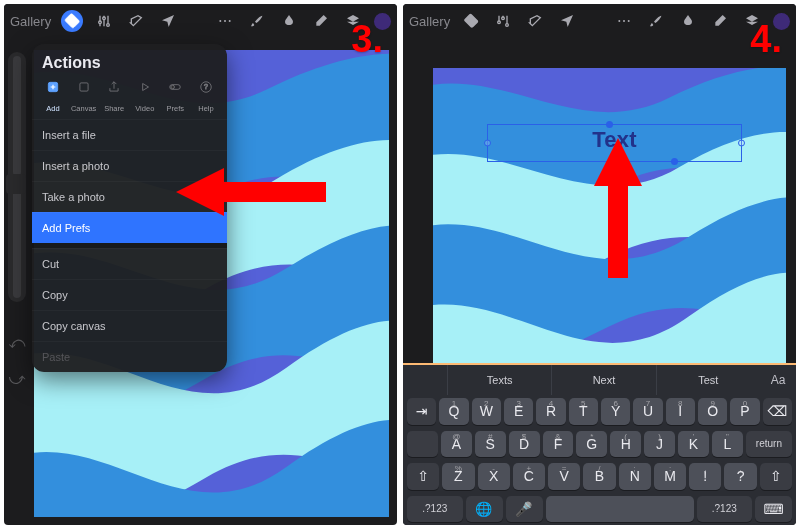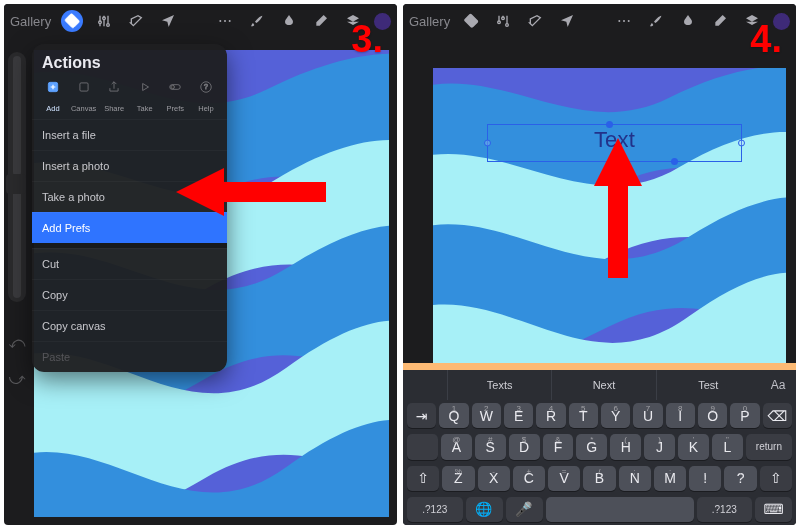--- a/index.html
+++ b/index.html
@@ -46,23 +46,23 @@
   
   .arrow{position:absolute;z-index:35}
   .arrow svg{overflow:visible}
   .arrow path{fill:#ff0000}
   
   .textbox{position:absolute;left:54px;right:44px;top:56px;height:38px;border:1px solid #2a60e8;z-index:8}
   .textbox .handle{width:7px;height:7px;border:1px solid #2a60e8;border-radius:50%;background:rgba(200,220,255,.25);position:absolute}
   .h-l{left:-4px;top:50%;transform:translateY(-50%)}
   .h-r{right:-4px;top:50%;transform:translateY(-50%)}
   .caret{width:7px;height:7px;border-radius:50%;background:#2a60e8;position:absolute}
-  .textbox .label{position:absolute;left:50%;transform:translateX(-50%);top:2px;color:#22328a;font-weight:400;font-size:22px;letter-spacing:.2px}
-  
-  .kbd{position:absolute;left:0;right:0;bottom:0;height:162px;background:#2b2d33;border-top:7px solid #fdba74;z-index:10;display:flex;flex-direction:column}
+  .textbox .label{position:absolute;left:50%;transform:translateX(-50%);top:2px;color:#22328a;font-weight:700;font-size:22px;letter-spacing:.2px}
+  
+  .kbd{position:absolute;left:0;right:0;bottom:0;height:162px;background:#2b2d33;border-top:2px solid #fdba74;z-index:10;display:flex;flex-direction:column}
   .suggest{height:30px;display:flex;align-items:stretch;color:#cfcfd5;font-size:11px}
   .sugg-side{width:44px}
   .sugg-item{flex:1;display:flex;align-items:center;justify-content:center;border-left:1px solid #3b3e46}
   .sugg-item:first-of-type{border-left:none}
   .sugg-aa{width:36px;display:flex;align-items:center;justify-content:center;font-size:12px;color:#bfbfc7}
   .krow{flex:1;display:flex;gap:3px;padding:3px 4px}
   .key{flex:1;background:#4d5059;border-radius:5px;box-shadow:0 1px 0 #1b1c20;display:flex;align-items:center;justify-content:center;color:#e9e9ee;font-size:14px;position:relative}
   .key.small{font-size:10px;color:#d2d2d8}
   .key.alt{background:#3a3c43}
   .key.wide{flex:1.5}
@@ -178,21 +178,21 @@
       <div class="tab">
           <svg viewBox="0 0 24 24">
             <path d="M12 3v12M8 7l4-4 4 4M5 14v5h14v-5"></path>
           </svg>
           <span>Share</span>
         </div>
       <div class="tab">
           <svg viewBox="0 0 24 24">
             <path d="M8 6l10 6-10 6z"></path>
           </svg>
-          <span>Take</span>
+          <span>Video</span>
         </div>
       <div class="tab">
           <svg viewBox="0 0 24 24">
             <rect x="3" y="8" width="18" height="8" rx="4"></rect>
             <circle cx="8" cy="12" r="3" fill="#2b2b2d"></circle>
           </svg>
           <span>Prefs</span>
         </div>
       <div class="tab">
           <svg viewBox="0 0 24 24">

